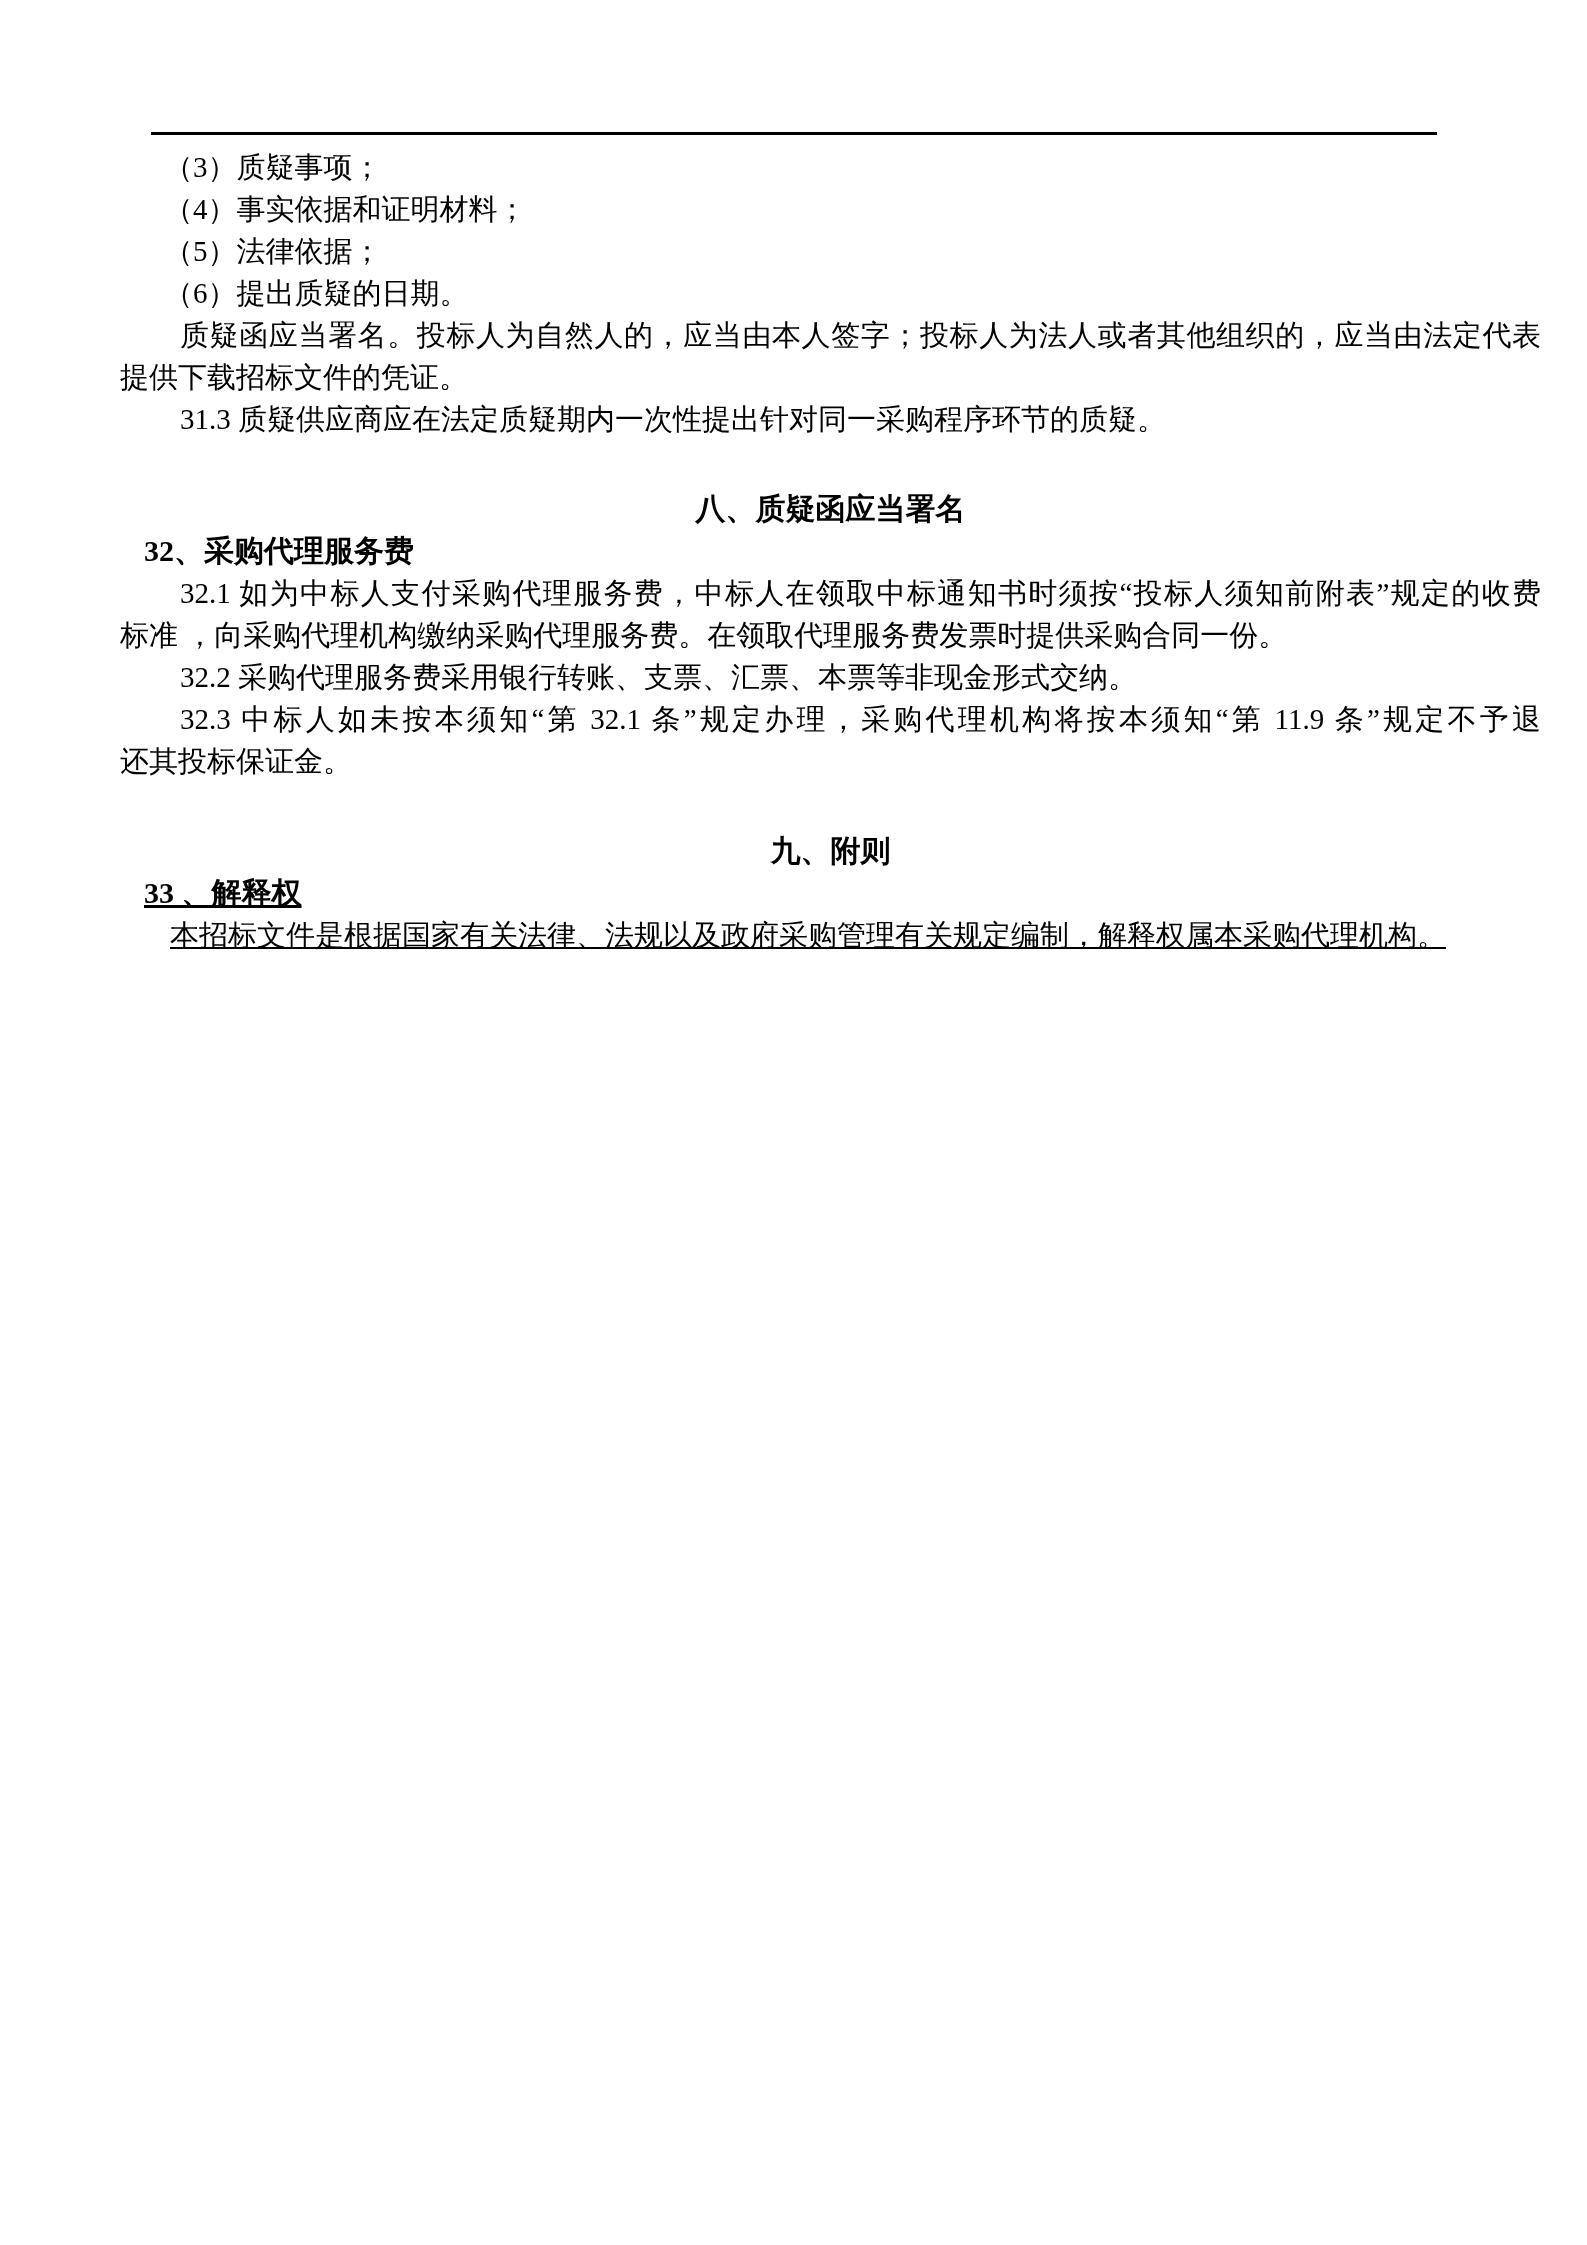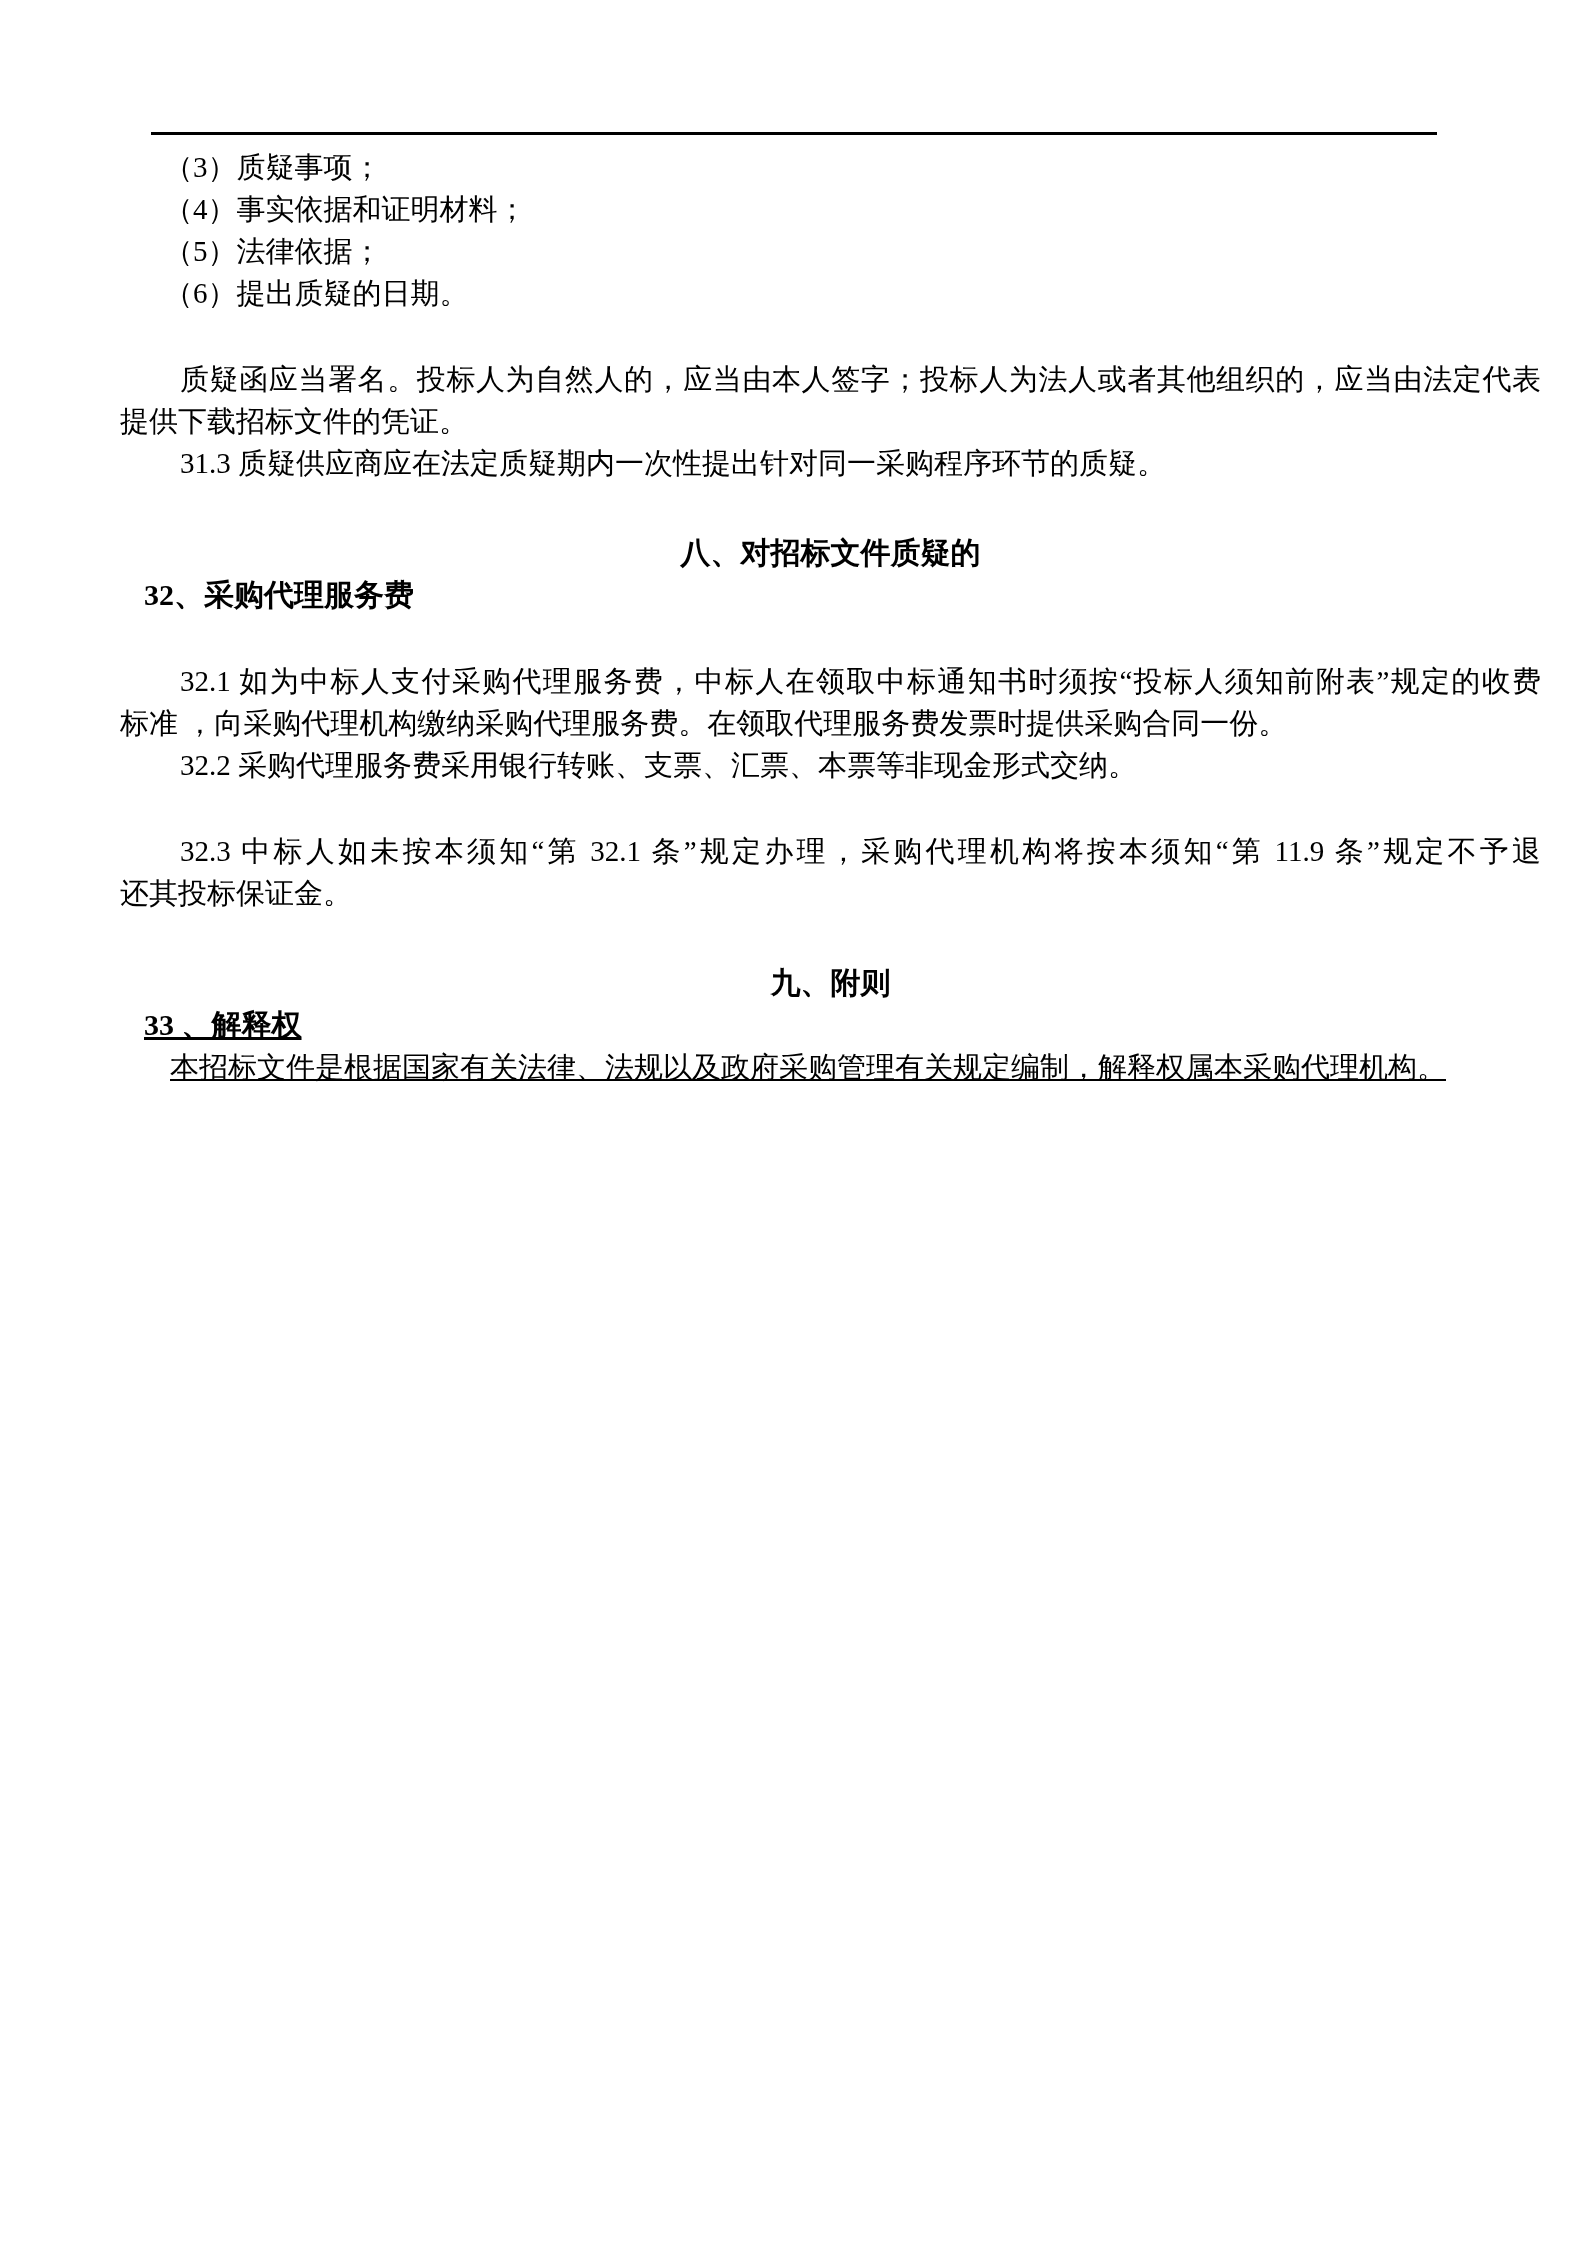--- a/index.html
+++ b/index.html
@@ -34,21 +34,20 @@
   }
   .line {
     min-height: 42px;
     white-space: normal;
   }
   .blank { height: 42px; }
   
   .j {
     text-align: justify;
     text-align-last: justify;
-    margin-top: 44px;
   }
   .li   { padding-left: 44px; }  
   .ind2 { padding-left: 60px; }  
   .inda { padding-left: 50px; text-decoration: underline; }  
   .h-center {
     text-align: center;
     font-weight: bold;
     font-size: 30px;
     margin-top: 6px;
   }
@@ -82,21 +81,21 @@
     <div class="line li">（5）法律依据；</div>
     <div class="line li">（6）提出质疑的日期。</div>
 
     <div class="line j ind2">质疑函应当署名。投标人为自然人的，应当由本人签字；投标人为法人或者其他组织的，应当由法定代表</div>
     <div class="line">提供下载招标文件的凭证。</div>
 
     <div class="line ind2">31.3 质疑供应商应在法定质疑期内一次性提出针对同一采购程序环节的质疑。</div>
 
     <div class="line blank"></div>
 
-    <div class="line h-center">八、对招标文件质疑的</div>
+    <div class="line h-center">八、质疑函应当署名</div>
 
     <div class="line h-left">32、采购代理服务费</div>
 
     <div class="line j ind2">32.1 如为中标人支付采购代理服务费，中标人在领取中标通知书时须按“投标人须知前附表”规定的收费</div>
     <div class="line">标准 ，向采购代理机构缴纳采购代理服务费。在领取代理服务费发票时提供采购合同一份。</div>
 
     <div class="line ind2">32.2 采购代理服务费采用银行转账、支票、汇票、本票等非现金形式交纳。</div>
 
     <div class="line j ind2">32.3 中标人如未按本须知“第 32.1 条”规定办理，采购代理机构将按本须知“第 11.9 条”规定不予退</div>
     <div class="line">还其投标保证金。</div>

